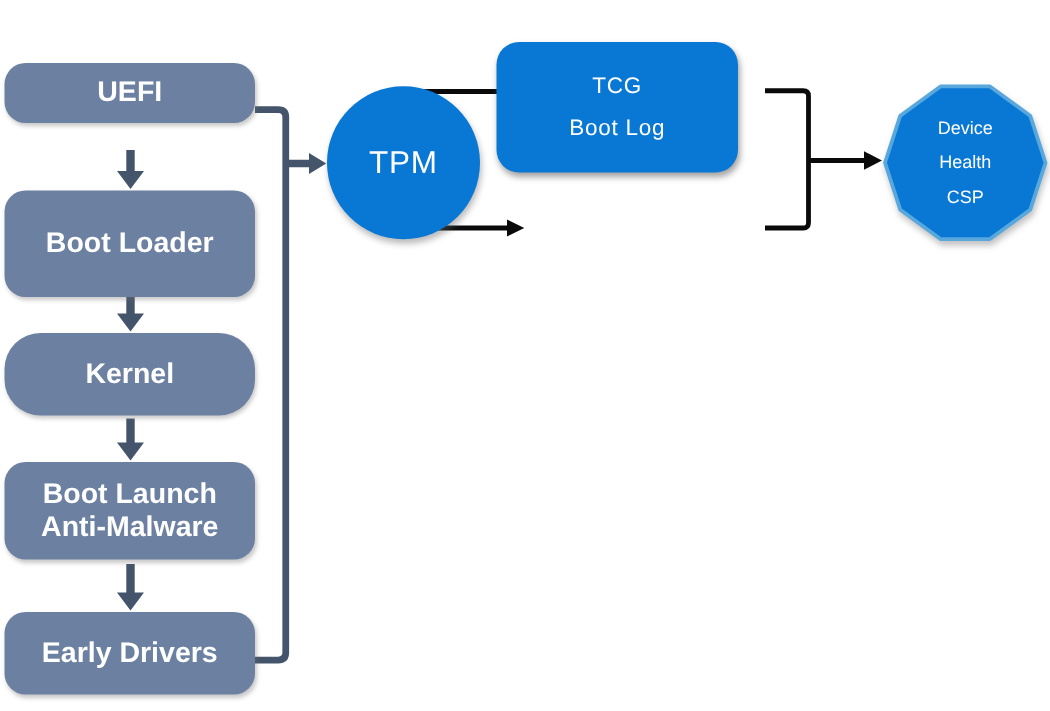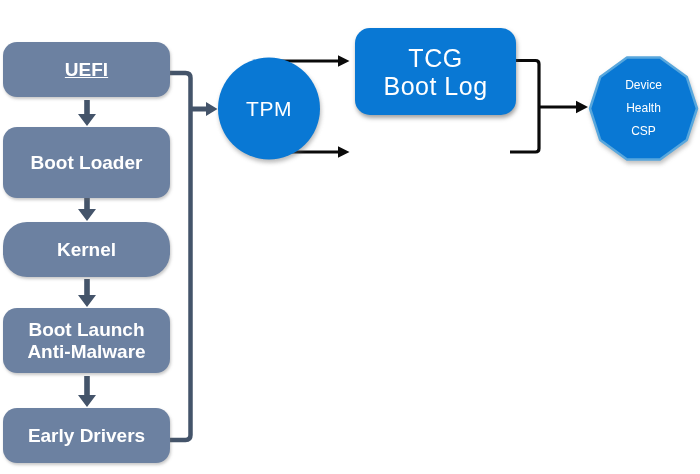--- a/index.html
+++ b/index.html
@@ -21,27 +21,27 @@
     position:absolute;display:flex;align-items:center;justify-content:center;
     text-align:center;color:var(--text-color);white-space:pre-line;
     box-sizing:border-box;z-index:2;
   }
   .chain-box{
     left:3px;width:167px;background:var(--chain-fill);border-radius:14px;
     font-weight:bold;font-size:19px;line-height:22px;
     box-shadow:1px 2px 3px rgba(110,110,110,.38);
   }
   .blue-box{
-    left:355px;width:161px;background:var(--accent-blue);border-radius:15px;
-    font-size:25px;line-height:28px;letter-spacing:.5px;
+    left:331px;width:161px;background:var(--accent-blue);border-radius:15px;
+    font-size:15px;line-height:28px;letter-spacing:.5px;
     box-shadow:1px 3px 4px rgba(85,85,85,.55);
   }
   .tpm-label{left:219px;top:58px;width:100px;height:101px;font-size:21px;letter-spacing:.5px;background:transparent;}
   .decagon-label{left:590px;top:55px;width:107px;height:107px;font-size:12px;line-height:23px;background:transparent;}
-  #uefi{top:42px;height:55px;text-decoration:underline;}
+  #uefi{top:42px;height:40px;}
   #boot-loader{top:127px;height:71px;}
   #kernel{top:222px;height:55px;border-radius:24px;}
   #elam{top:308px;height:65px;}
   #early-drivers{top:408px;height:55px;}
   #tcg{top:28px;height:87px;}
   #pcrs{top:125px;height:52px;}
 </style>
 </head>
 <body>
 

